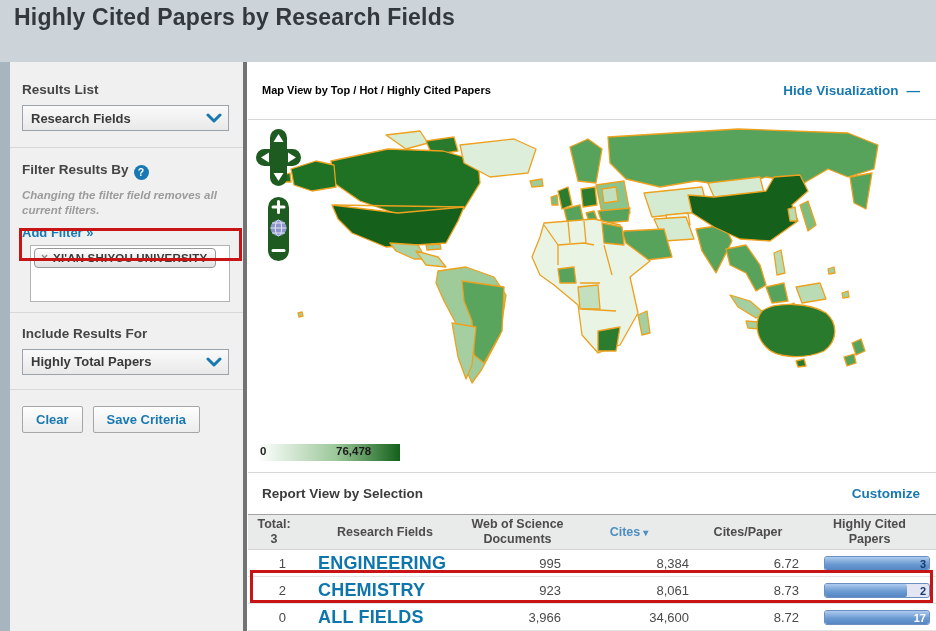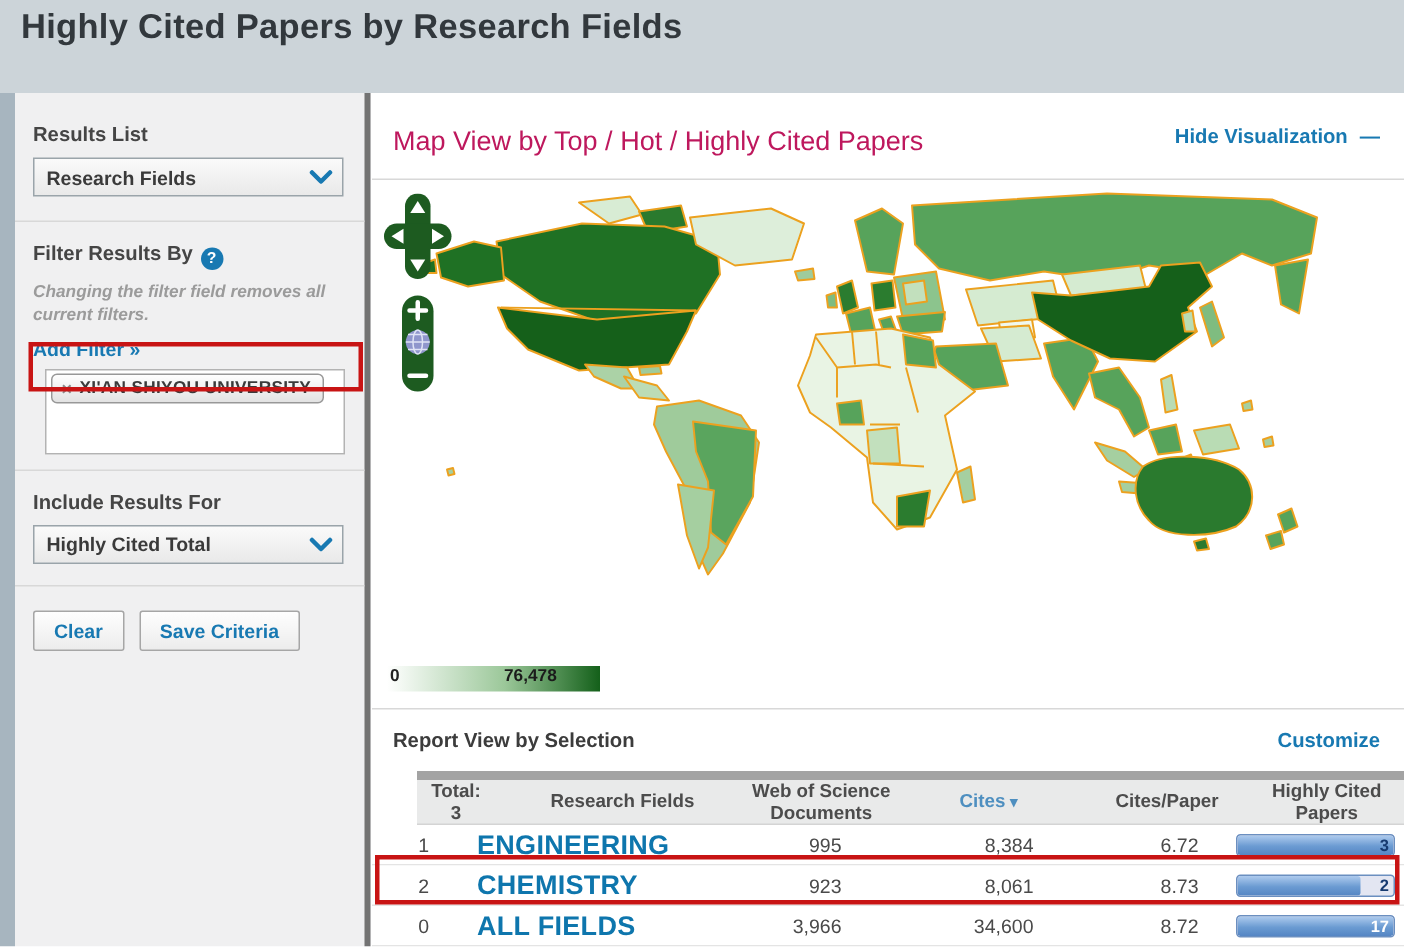--- a/index.html
+++ b/index.html
@@ -27,40 +27,40 @@
   .filter-box { margin-top:4px; width:200px; height:57px; background:#ffffff; border:1px solid #b3b3b3; padding:2px 3px; }
   .filter-tag { display:inline-flex; align-items:center; gap:5px; border:1px solid #989898; border-radius:4px; background:linear-gradient(#fefefe,#e2e2e2); padding:3px 8px 3px 6px; cursor:pointer; }
   .tag-x { color:#8a8a8a; font-size:12px; font-weight:bold; line-height:1; cursor:pointer; }
   .tag-text { font-size:11.5px; font-weight:bold; color:#3b3b3b; letter-spacing:.2px; white-space:nowrap; }
   .btn-row { display:flex; gap:10px; }
   .sb-btn { height:27px; background:linear-gradient(#fefefe,#ececec); border:1px solid #a6a6a6; border-radius:2px; color:#1879b2; font-size:13px; font-weight:bold; padding:0 13px; cursor:pointer; font-family:"Liberation Sans", sans-serif; }
 
   
   .main { position:absolute; left:248px; top:62px; width:688px; height:569px; background:#fff; }
   .map-header { position:absolute; left:0; top:0; width:688px; height:58px; border-bottom:1px solid #d8d8d8; }
-  .map-title { position:absolute; left:14px; top:22px; font-size:18px; font-weight:normal; color:#be185d; }
+  .map-title { position:absolute; left:14px; top:22px; font-size:11px; font-weight:bold; color:#000000; }
   .hide-link { position:absolute; right:16px; top:21px; font-size:13.5px; font-weight:bold; color:#1879b2; cursor:pointer; }
   .hide-link .dash { margin-left:8px; font-weight:bold; }
 
   .map-zone { position:absolute; left:0; top:59px; width:688px; height:351px; background:#fff; }
   .world-map { position:absolute; left:20px; top:4px; width:660px; height:300px; }
   .map-controls { position:absolute; left:8px; top:8px; width:46px; height:134px; }
 
   .legend { position:absolute; left:4px; top:322px; width:200px; height:20px; }
   .legend-bar { position:absolute; left:6px; top:1px; width:142px; height:17px; background:linear-gradient(90deg,#ffffff,#9cc89a 55%,#14601a); }
   .legend-min { position:absolute; left:8px; top:2px; font-size:11.5px; font-weight:bold; color:#222; }
   .legend-max { position:absolute; left:72px; top:2px; font-size:11.5px; font-weight:bold; color:#1b1b1b;margin-left:12px; }
 
   .report-header { position:absolute; left:0; top:410px; width:688px; height:42px; border-top:1px solid #d8d8d8; }
   .report-title { position:absolute; left:14px; top:13px; font-size:13.5px; font-weight:bold; color:#3c3c3c; }
   .customize-link { position:absolute; right:16px; top:13px; font-size:13.5px; font-weight:bold; color:#1879b2; cursor:pointer; }
 
   .grid-cols { display:grid; grid-template-columns:52px 170px 95px 128px 110px 1fr; align-items:center; }
   .rtable { position:absolute; left:0; top:452px; width:688px; }
-  .thead { height:36px; background:#e9eaea; border-top:6px solid #a3a3a3; border-bottom:1px solid #d4d4d4;margin-left:30px; }
+  .thead { height:36px; background:#e9eaea; border-top:1px solid #a3a3a3; border-bottom:1px solid #d4d4d4; }
   .th { font-size:12.5px; font-weight:bold; color:#4c4c4c; text-align:center; line-height:1.18; }
   .th.sortable { color:#4e8fc0; cursor:pointer; }
   .sort-glyph { font-size:10px; margin-left:3px; }
   .trow { height:27px; border-bottom:1px solid #e4e4e4; background:#fff; }
   .td-rank { font-size:13px; color:#4a4a4a; text-align:right; padding-right:14px; }
   .td-field { font-size:18px; font-weight:600; color:#0e76ad; padding-left:18px; letter-spacing:.2px; cursor:pointer; }
   .td-num { font-size:13px; color:#4a4a4a; text-align:right; padding-right:4px; }
   .td-bar { justify-self:end; margin-right:6px; position:relative; width:106px; height:15px; border:1px solid #6b8fc0; border-radius:3px; background:#e3e6f2; overflow:hidden; }
   .bar-fill { height:100%; background:linear-gradient(#aecbee,#6b9bd2 55%,#5586c4); border-radius:2px; }
   .bar-val { position:absolute; right:3px; top:1px; font-size:11px; font-weight:bold; color:#163a70; }
@@ -108,21 +108,21 @@
           <span class="tag-text">XI'AN SHIYOU UNIVERSITY</span>
         </span>
       </div>
     </div>
 
     <hr class="sb-divider">
 
     <div class="sb-section" style="padding-top:13px; padding-bottom:14px;">
       <div class="sb-label">Include Results For</div>
       <div class="sb-select">
-        <span class="sel-text">Highly Cited Total</span>
+        <span class="sel-text">Highly Total Papers</span>
         <svg class="chev" viewBox="0 0 16 10">
             <path d="M2 2 L8 8 L14 2" fill="none" stroke="#1879b2" stroke-width="3" stroke-linecap="round" stroke-linejoin="round"></path>
           </svg>
       </div>
     </div>
 
     <hr class="sb-divider">
 
     <div class="sb-section btn-row" style="padding-top:16px;">
       <button class="sb-btn">Clear</button>

